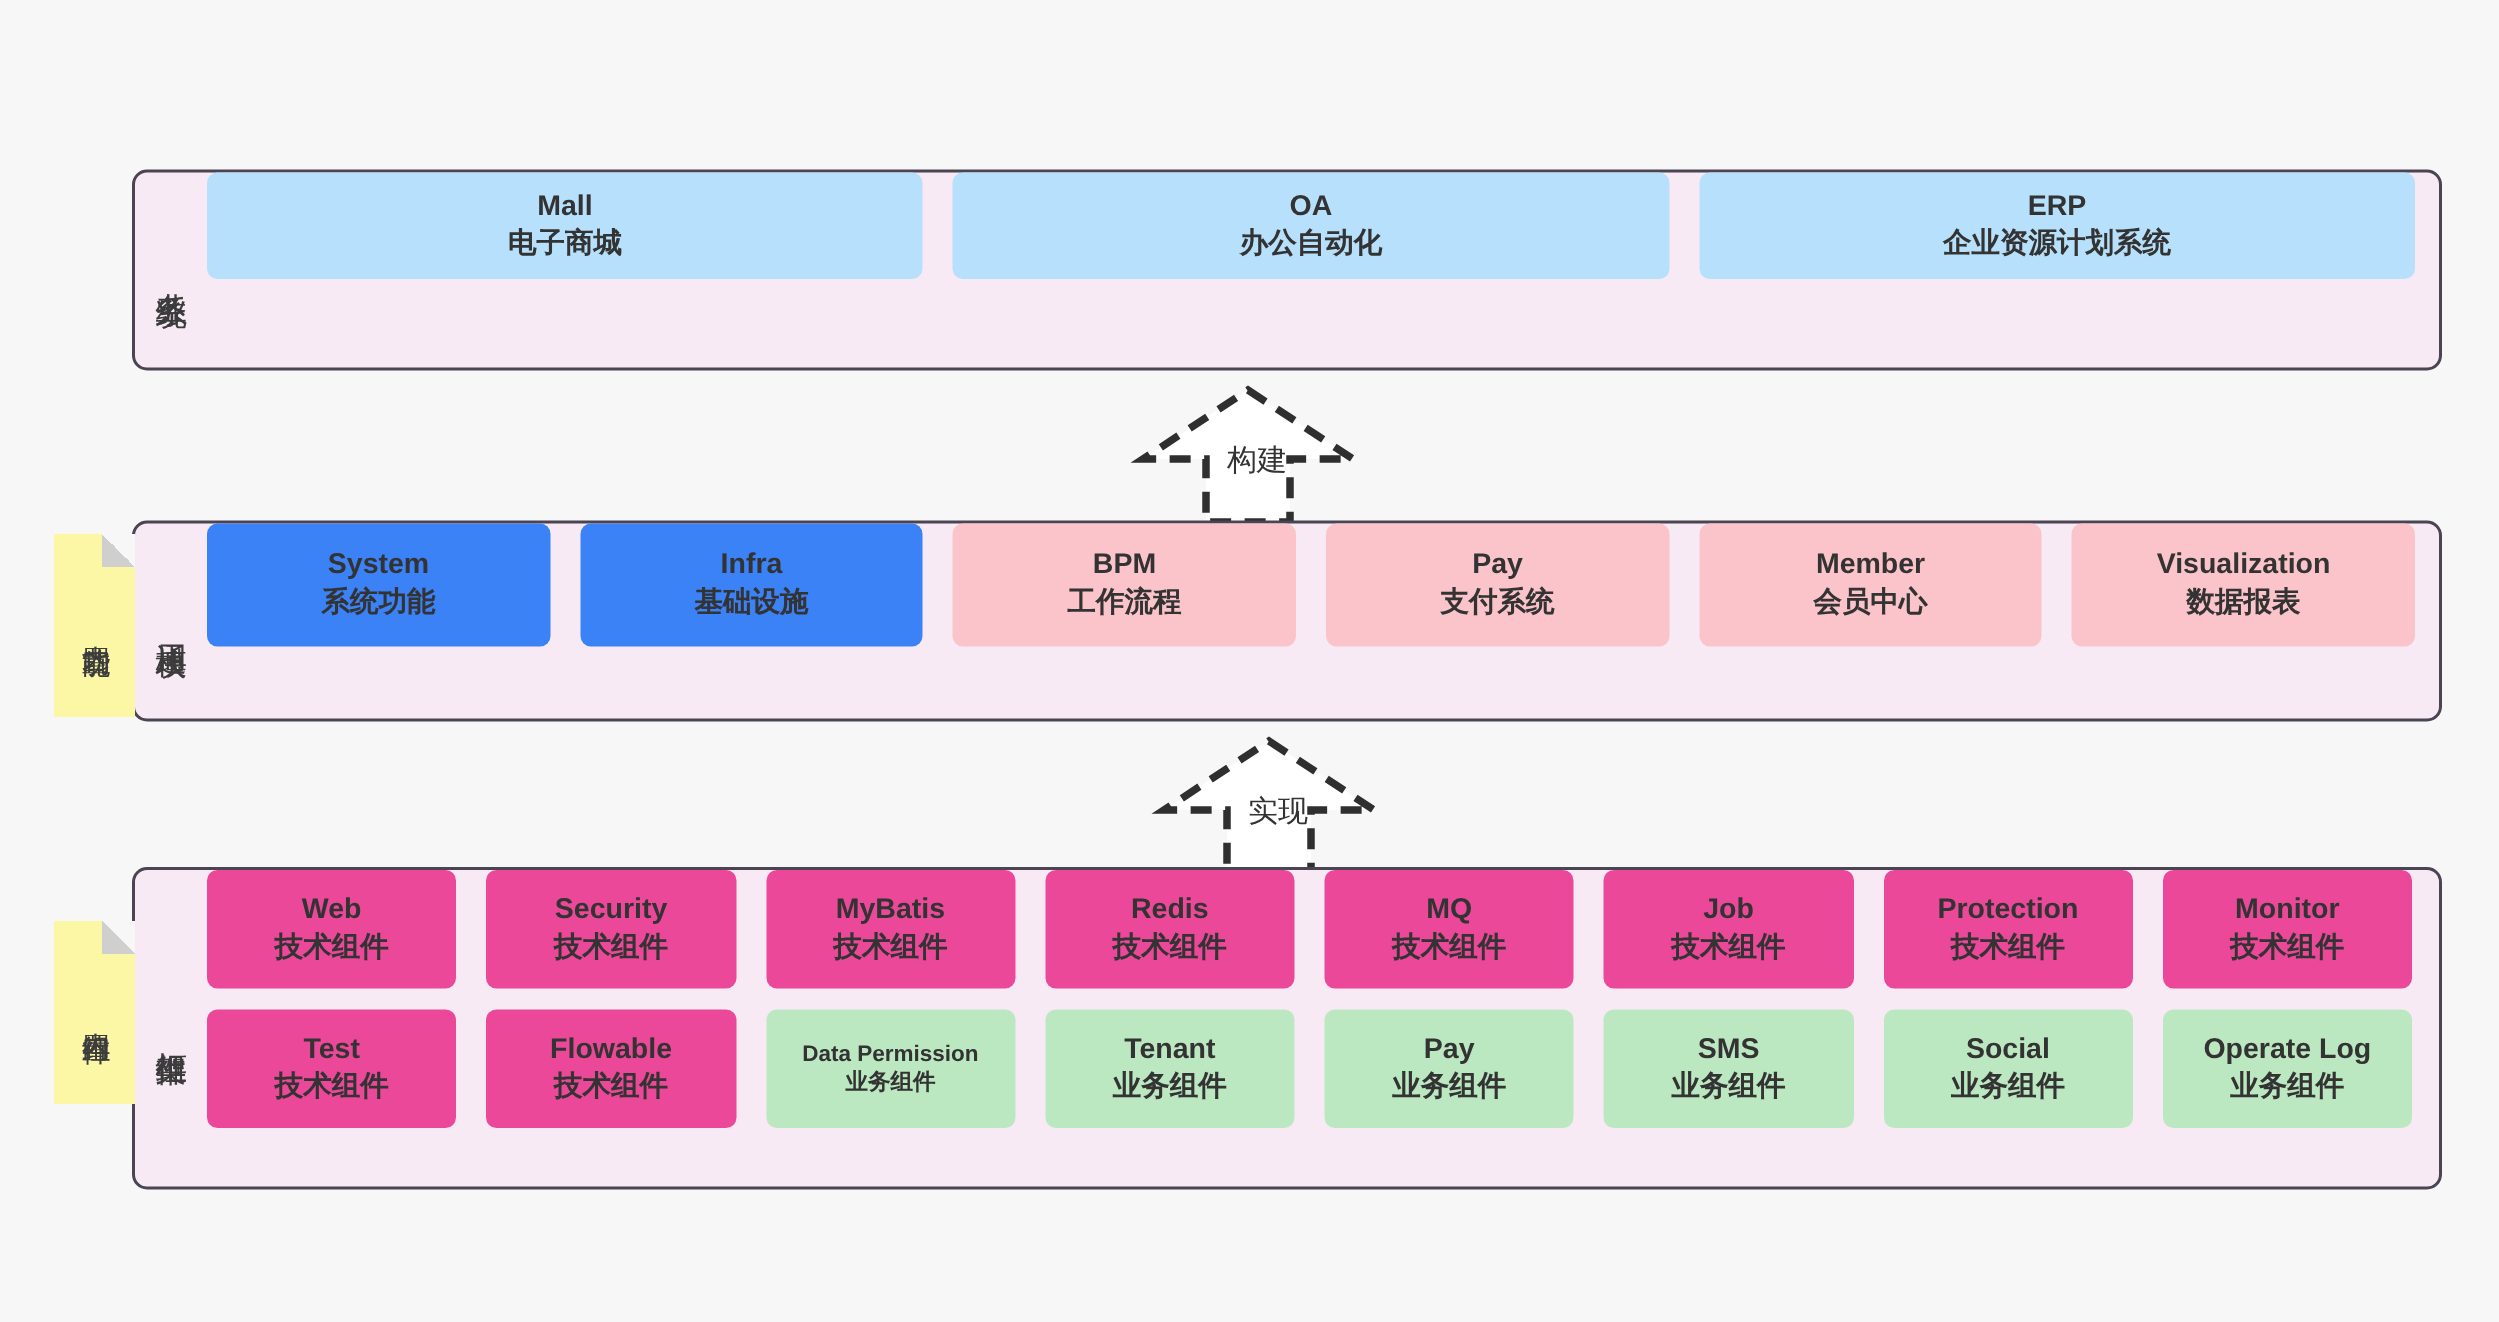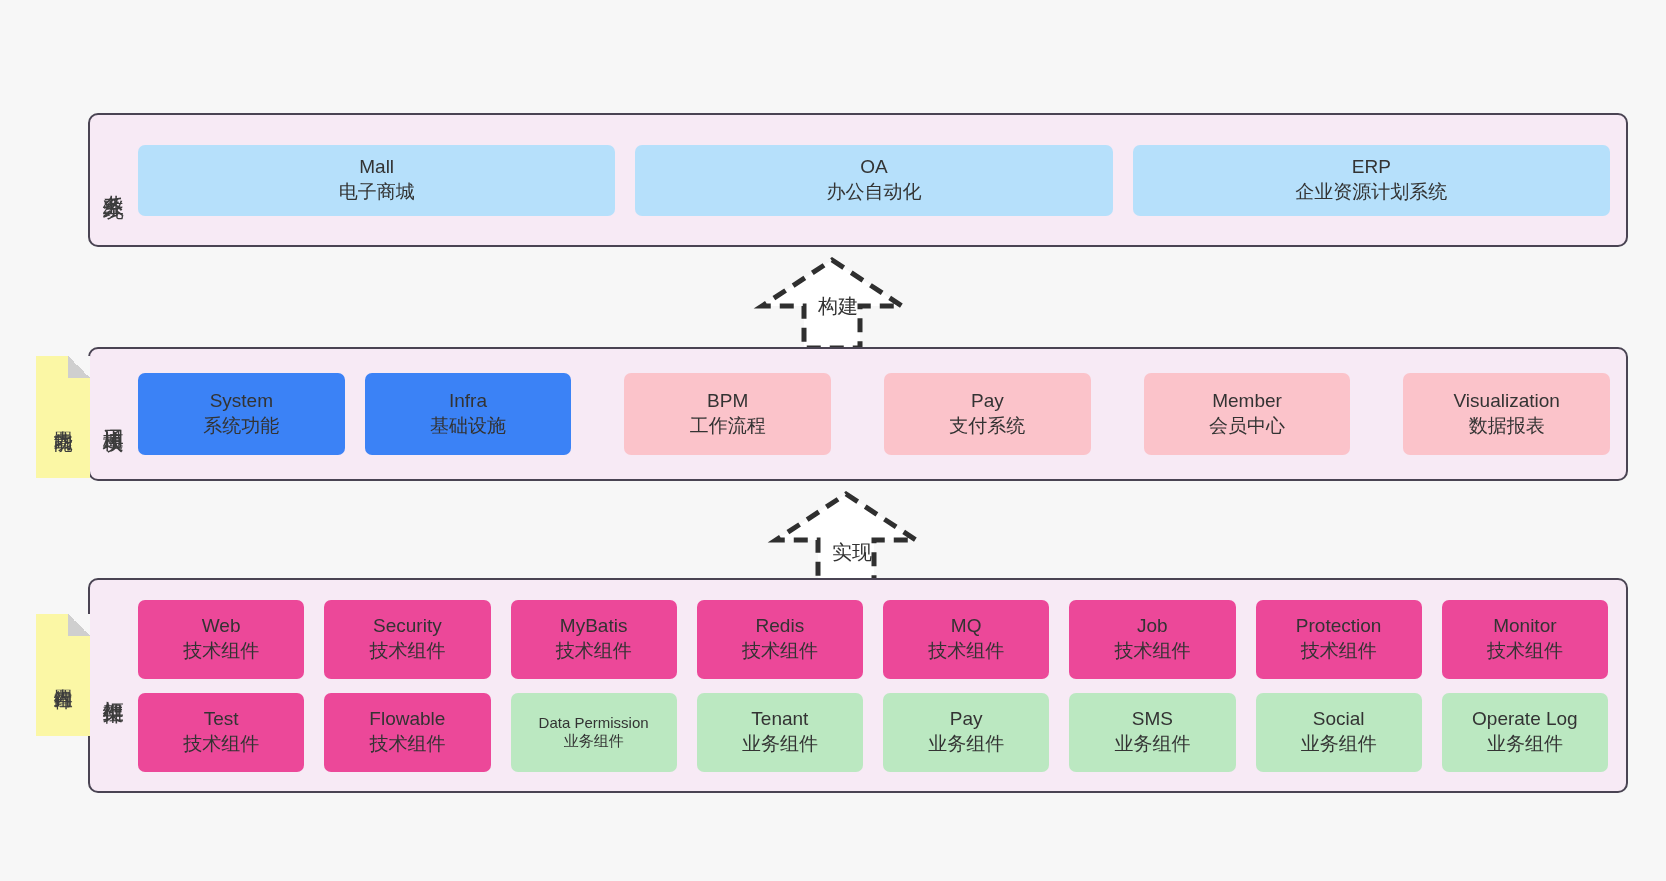--- a/index.html
+++ b/index.html
@@ -35,23 +35,23 @@
     color:#3c3c3c;
     writing-mode:vertical-rl;
     text-orientation:upright;
     white-space:nowrap;
     user-select:none;
   }
   .layer-body{
     flex:1 1 auto;
     display:flex;
     flex-direction:column;
-    justify-content:center;
     gap:14px;
     padding:0 14px 0 4px;
+    font-weight:bold;
   }
   .row{
     display:flex;
     gap:20px;
     align-items:stretch;
   }
   .row.eight > .box{flex:1 1 0;}
   .row.six > .box{flex:1 1 0;}
 
   .box{
@@ -67,21 +67,21 @@
     box-sizing:border-box;
     padding:4px 6px;
     user-select:none;
   }
   .box .t1{display:block;}
   .box .t2{display:block;}
 
   
   .blue{background:#b6e0fb;}
   .red{background:#3b82f6;}
-  .pink{background:#fbc3ca;margin-left:33px;}
+  .pink{background:#fbc3ca;}
   .green{background:#ec4899;}
   .lgreen{background:#bbe8c1;}
 
   
   #layer-business{left:88px;top:113px;width:1540px;height:134px;}
   #layer-business .layer-body{padding:0 16px 0 2px;}
   #layer-business .box{height:71px;}
 
   #layer-common{left:88px;top:347px;width:1540px;height:134px;}
   #layer-common .layer-body{padding:0 16px 0 2px;}
@@ -127,21 +127,21 @@
     position:absolute;
     font-size:20px;
     color:#333333;
     background:transparent;
     white-space:nowrap;
     user-select:none;
   }
   #arrow-build{left:752px;top:258px;width:160px;height:92px;}
   #arrow-build .alabel{left:66px;top:35px;}
   #arrow-impl{left:766px;top:492px;width:160px;height:92px;}
-  #arrow-impl .alabel{left:66px;top:35px;margin-top:12px;}
+  #arrow-impl .alabel{left:66px;top:35px;}
 </style>
 </head>
 <body>
 
 <div class="canvas">
 
   <div class="layer" id="layer-business">
     <div class="layer-label">业务系统</div>
     <div class="layer-body">
       <div class="row six">

